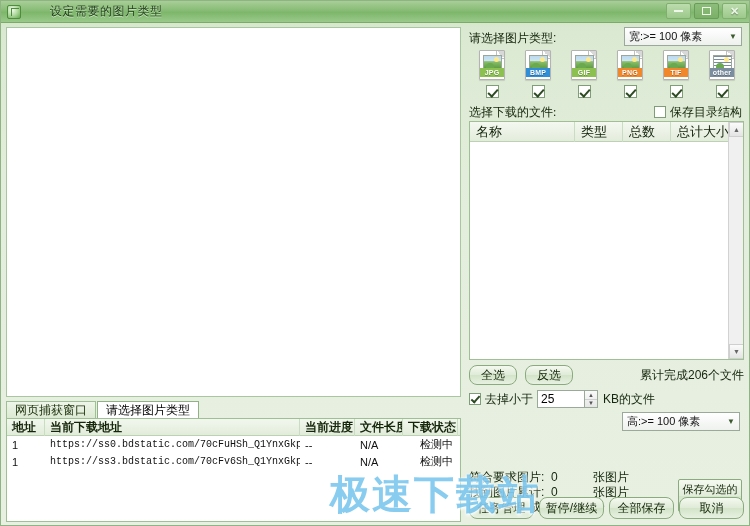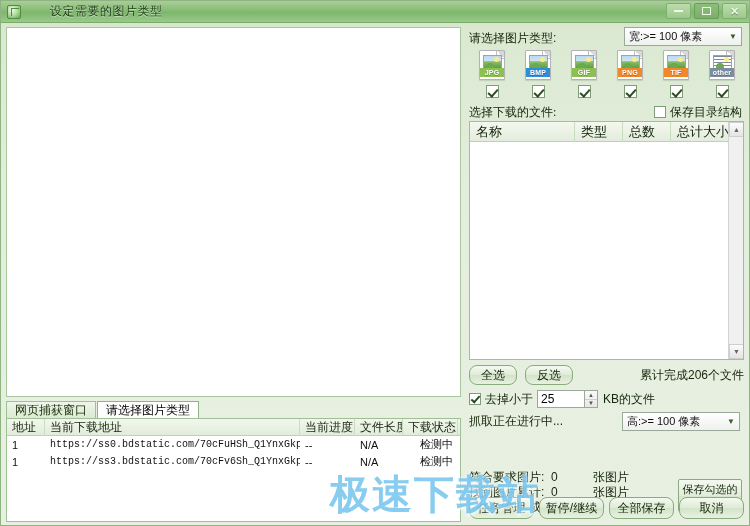--- a/index.html
+++ b/index.html
@@ -83,21 +83,21 @@
     position:absolute; left:5px; top:417px; width:455px; height:104px;
     background:#ffffff; border:1px solid #9fbf94;
     overflow:hidden;
   }
   .bt-head {
     display:flex; height:17px; align-items:center;
     background: linear-gradient(180deg,#f2f7ee 0%, #e2ecdb 100%);
     border-bottom:1px solid #bcd3b2; font-size:12px; color:#16260b;
   }
   .bt-head .cell, .bt-row .cell { padding:0 5px; overflow:hidden; white-space:nowrap; }
-  .bt-head .cell { border-right:1px solid #c9ddc0; height:17px; line-height:16px; }
+  .bt-head .cell { border-right:1px solid #c9ddc0; height:17px; line-height:16px;font-weight:bold; }
   .c-addr   { width: 38px; }
   .c-url    { width: 255px; }
   .c-prog   { width: 55px; }
   .c-len    { width: 48px; }
   .c-stat   { width: 55px; text-align: right; }
   .bt-row { display:flex; height:17px; align-items:center;
             font-size:11px; color:#111; }
   .bt-row .c-url { font-family:"Liberation Mono", monospace; font-size:10px; }
   .bt-row .c-prog, .bt-row .c-len, .bt-row .c-stat { font-size:11px; }
 
@@ -398,21 +398,20 @@
         </div>
       <span style="margin-left:5px">KB的文件</span>
       <div class="spacer"></div>
       <div class="combo" style="position:absolute;right:4px;top:0">
         <span>宽:&gt;= 100 像素</span>
         <span class="arrow">▼</span>
       </div>
     </div>
 
     <div class="filter-row" style="margin-top:4px;position:relative;height:19px">
-      <span>抓取正在进行中...</span>
       <div class="combo" style="position:absolute;right:4px;top:0">
         <span>高:&gt;= 100 像素</span>
         <span class="arrow">▼</span>
       </div>
     </div>
 
     <div class="stats">
       <div class="line">
         <span class="lbl">符合要求图片:</span>
         <span class="val">0</span>

